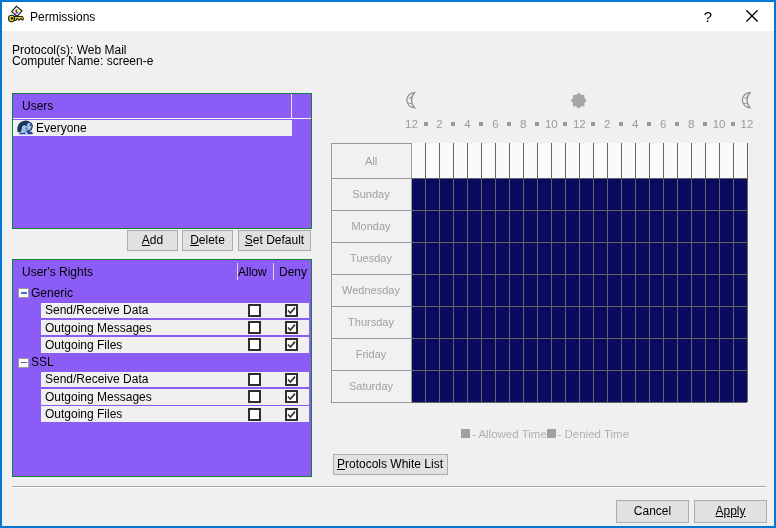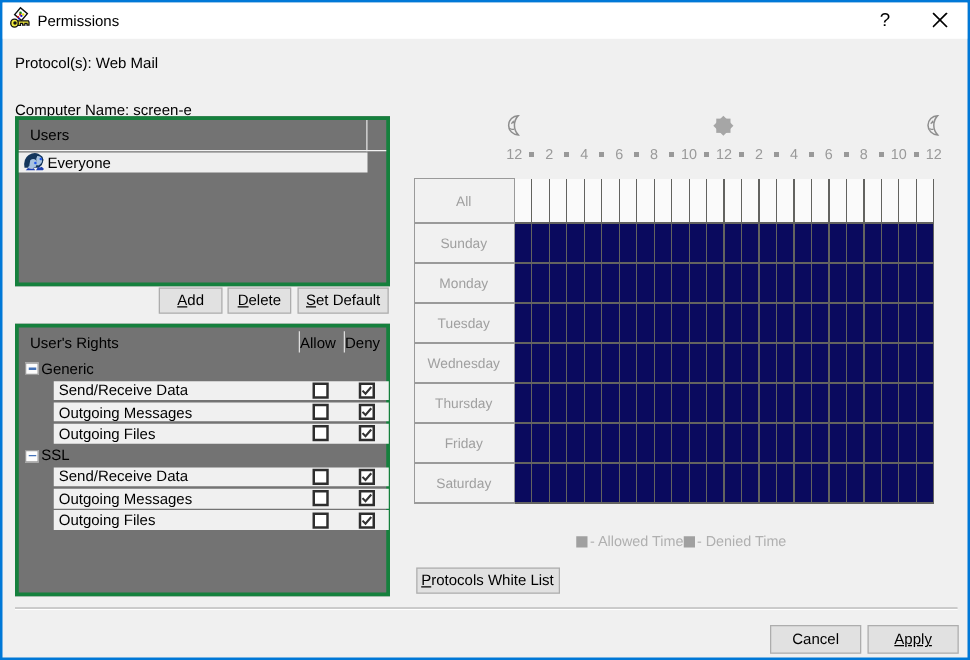--- a/index.html
+++ b/index.html
@@ -5,21 +5,21 @@
   html,body{margin:0;padding:0;}
   body{font-family:"Liberation Sans",sans-serif;font-size:12px;color:#000;}
   #win{position:relative;width:776px;height:528px;background:#f0f0f0;overflow:hidden;
        border-left:2px solid #0078d7;border-right:2px solid #0078d7;
        border-top:2px solid #0078d7;border-bottom:2px solid #0078d7;box-sizing:border-box;}
   .abs{position:absolute;}
   #titlebar{left:0;top:0;width:772px;height:29px;background:#ffffff;}
   #title{left:28px;top:8px;font-size:12px;}
   .btn{position:absolute;background:#e1e1e1;border:1px solid #adadad;box-sizing:border-box;
        text-align:center;font-size:12px;line-height:18px;}
-  .panel{position:absolute;background:#737373;border:3px solid #15803d;box-sizing:border-box;}
+  .panel{position:absolute;background:#8b5cf6;border:1px solid #15803d;box-sizing:border-box;}
   .gray{color:#9c9c9c;}
   u{text-decoration:underline;text-underline-offset:1px;}
   #okbtn:before{content:"";position:absolute;left:1px;top:1px;right:1px;bottom:1px;border:1px dotted #000;}
   .cb{position:absolute;width:13px;height:13px;border:2px solid #2e2e2e;background:#fff;box-sizing:border-box;}
   .cb svg{position:absolute;left:-1px;top:-1px;}
 </style>
 </head>
 <body>
 <div id="win">
 
@@ -40,21 +40,21 @@
   </div>
   <div class="abs" id="title">Permissions</div>
   <div class="abs" style="left:699px;top:6px;width:14px;height:18px;font-size:15px;text-align:center;">?</div>
   <div class="abs" style="left:743.8px;top:7.7px;">
     <svg width="13" height="13" viewBox="0 0 13 13">
       <path d="M0.3,0.3 L11.6,11.6 M11.6,0.3 L0.3,11.6" stroke="#000" stroke-width="1.4" fill="none"></path>
     </svg>
   </div>
 
   <div class="abs" style="left:10px;top:41px;">Protocol(s): Web Mail</div>
-  <div class="abs" style="left:10px;top:79px;">Computer Name: screen-e</div>
+  <div class="abs" style="left:10px;top:52px;">Computer Name: screen-e</div>
 
   <div class="panel" style="left:10px;top:91px;width:300px;height:136px;">
     <div style="position:absolute;left:278px;top:0px;width:1px;height:25px;background:#e5e5e5;"></div>
     <div style="position:absolute;left:0;top:24px;width:100%;height:1px;background:#f2f2f2;"></div>
     <div style="position:absolute;left:9px;top:5px;">Users</div>
     <div style="position:absolute;left:0px;top:26px;width:279px;height:16px;background:#efefef;"></div>
     <div style="position:absolute;left:4px;top:25px;width:17px;height:16px;">
       <svg width="17" height="16" viewBox="0 0 17 16">
         <path d="M0.6,13.2 Q-0.6,6 4,3 Q8,0.6 11.6,2 L14.8,4.2 L15.8,7 L14.5,11 L12,13.2 Z" fill="#14365c"></path>
         <path d="M11.2,3.2 Q14.8,3.4 15.4,6.4 Q15.8,8.6 14.2,10.4 L12.4,11.6 L11,8 Z" fill="#14365c"></path>
@@ -72,21 +72,21 @@
 
   <div class="btn" style="left:125px;top:228px;width:51px;height:21px;"><u>A</u>dd</div>
   <div class="btn" style="left:180px;top:228px;width:51px;height:21px;"><u>D</u>elete</div>
   <div class="btn" style="left:236px;top:228px;width:73px;height:21px;"><u>S</u>et Default</div>
 
   <div class="panel" style="left:10px;top:257px;width:300px;height:218px;font-size:12px;">
     <div style="position:absolute;left:224px;top:3px;width:1px;height:17px;background:#dcdcdc;"></div>
     <div style="position:absolute;left:260px;top:3px;width:1px;height:17px;background:#dcdcdc;"></div>
     <div style="position:absolute;left:9px;top:5px;">User's Rights</div>
     <div style="position:absolute;left:225px;top:5px;width:36px;">Allow</div>
-    <div style="position:absolute;left:261px;top:5px;width:38px;">Deny</div>
+    <div style="position:absolute;left:261px;top:5px;width:38px;text-align:center;">Deny</div>
 <div style="position:absolute;left:5px;top:28.4px;width:9px;height:8px;border:1px solid #9a9a9a;background:#fdfdfd;"></div>
 <div style="position:absolute;left:7.5px;top:32.3px;width:6px;height:1.3px;background:#4472b8;"></div>
 <div style="position:absolute;left:18px;top:25.9px;">Generic</div>
 <div style="position:absolute;left:28px;top:42.5px;width:268px;height:15.7px;background:#f0f0f0;"></div>
 <div style="position:absolute;left:32px;top:43.2px;">Send/Receive Data</div>
 <div class="cb" style="left:235px;top:43.7px;"></div>
 <div class="cb" style="left:272px;top:43.7px;">
         <svg width="11" height="11" viewBox="0 0 11 11">
           <path d="M2,5.5 L4.4,8 L9,2.6" stroke="#333" stroke-width="1.7" fill="none"></path>
         </svg>

